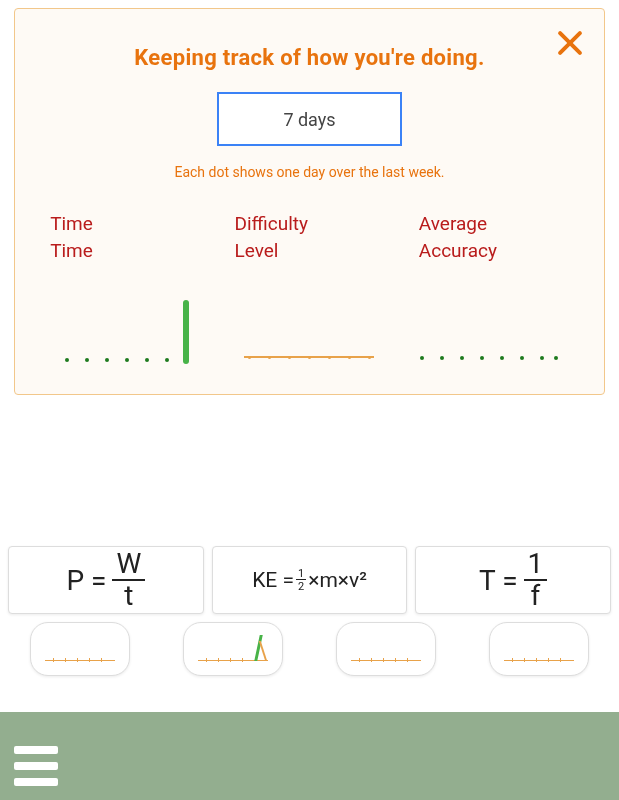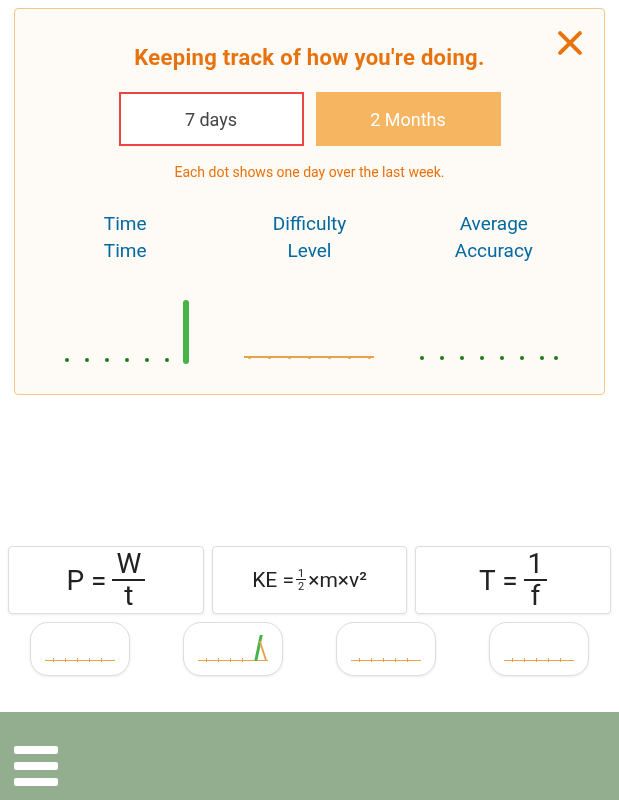--- a/index.html
+++ b/index.html
@@ -7,27 +7,27 @@
 
 .modal { position:absolute; top:8px; left:14px; right:14px; background:#fefaf5; border:1px solid #f2c78a; border-radius:4px; padding:32px 18px 30px; }
 .modal-title { color:#e8730e; font-weight:700; font-size:22px; text-align:center; margin-top:4px; margin-bottom:22px; padding:0 40px; letter-spacing:.3px; }
 .close { position:absolute; top:18px; right:18px; width:32px; height:32px; cursor:pointer; }
 .close:before,.close:after { content:""; position:absolute; left:14px; top:0; width:4px; height:32px; background:#e8730e; border-radius:2px; }
 .close:before { transform:rotate(45deg); }
 .close:after { transform:rotate(-45deg); }
 .subtitle { color:#e8730e; font-size:18px; text-align:center; line-height:1.5; margin-bottom:24px; padding:0 40px; }
 
 .tabs { display:flex; justify-content:center; gap:12px; margin-bottom:16px; }
-.tab { width:185px; height:54px; display:flex; align-items:center; justify-content:center; font-size:18px; border:2px solid #ef4444; background:#fff; color:#444; cursor:pointer; }
+.tab { width:185px; height:54px; display:flex; align-items:center; justify-content:center; font-size:18px; border:2px solid #3b82f6; background:#fff; color:#444; cursor:pointer; }
 .tab.active { background:#f5b561; border-color:#f5b561; color:#fff; }
 
 .caption { color:#e8730e; font-size:14px; text-align:center; line-height:1.5; margin-bottom:28px; padding:0 50px; }
 
 .metrics { display:flex; justify-content:space-around; margin-bottom:20px; }
-.metric-label { color:#0369a1; font-size:19px; text-align:center; line-height:1.4; width:150px; }
+.metric-label { color:#b91c1c; font-size:19px; line-height:1.4; width:150px; }
 
 .spark-row { display:flex; justify-content:space-around; align-items:flex-end; height:80px; padding:0 10px; }
 .spark { width:150px; height:70px; position:relative; }
 
 
 .ts-dot { position:absolute; bottom:2px; width:4px; height:4px; background:#1e7a1e; border-radius:50%; }
 .ts-bar { position:absolute; bottom:0; width:6px; height:64px; background:#48b348; border-radius:3px; }
 
 
 .aa-line { position:absolute; bottom:6px; left:10px; right:10px; height:2px; background:#e8a24a; }
@@ -61,21 +61,20 @@
 </style>
 </head>
 <body>
 
 <div class="modal">
   <div class="close"></div>
   <h2 class="modal-title">Keeping track of how you're doing.</h2>
 
   <div class="tabs">
     <div class="tab">7 days</div>
-    <div class="tab active">2 Months</div>
   </div>
 
   <p class="caption">Each dot shows one day over the last week.</p>
 
   <div class="metrics">
     <div class="metric-label">
       <span>Time</span><br>
       <span>Time</span>
     </div>
     <div class="metric-label">

